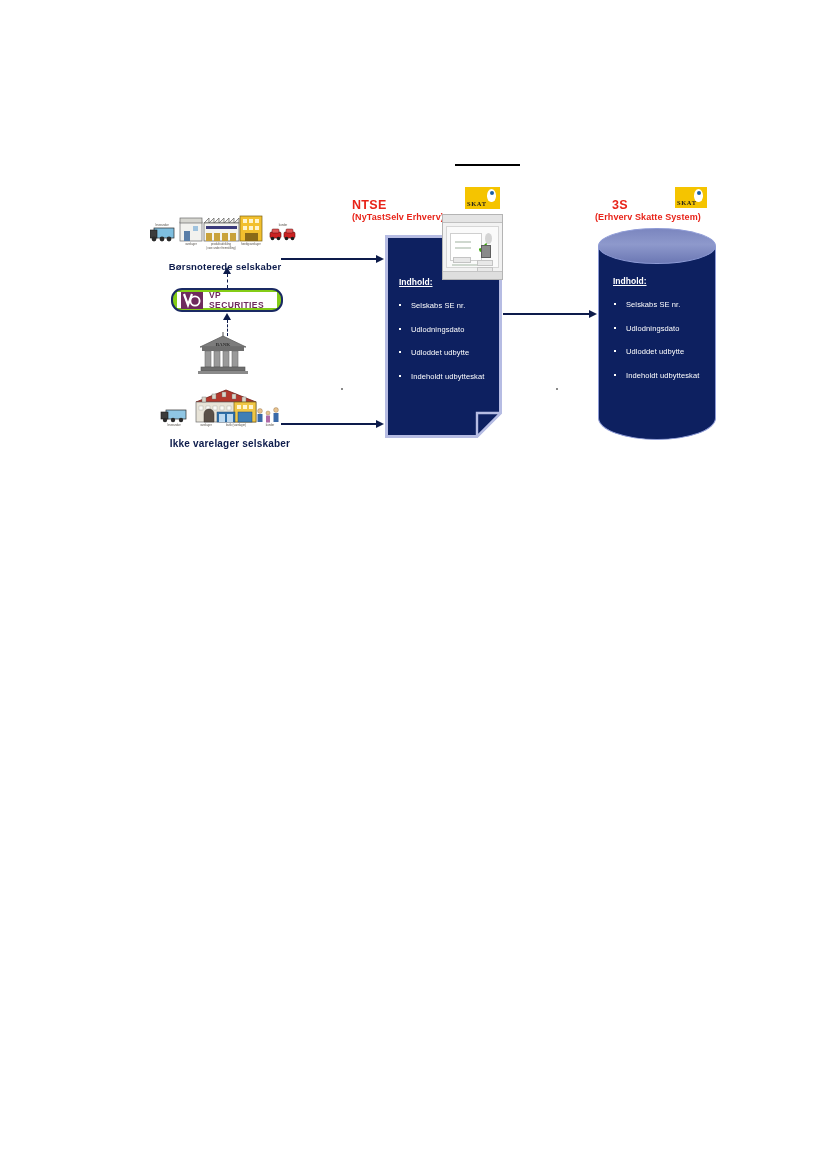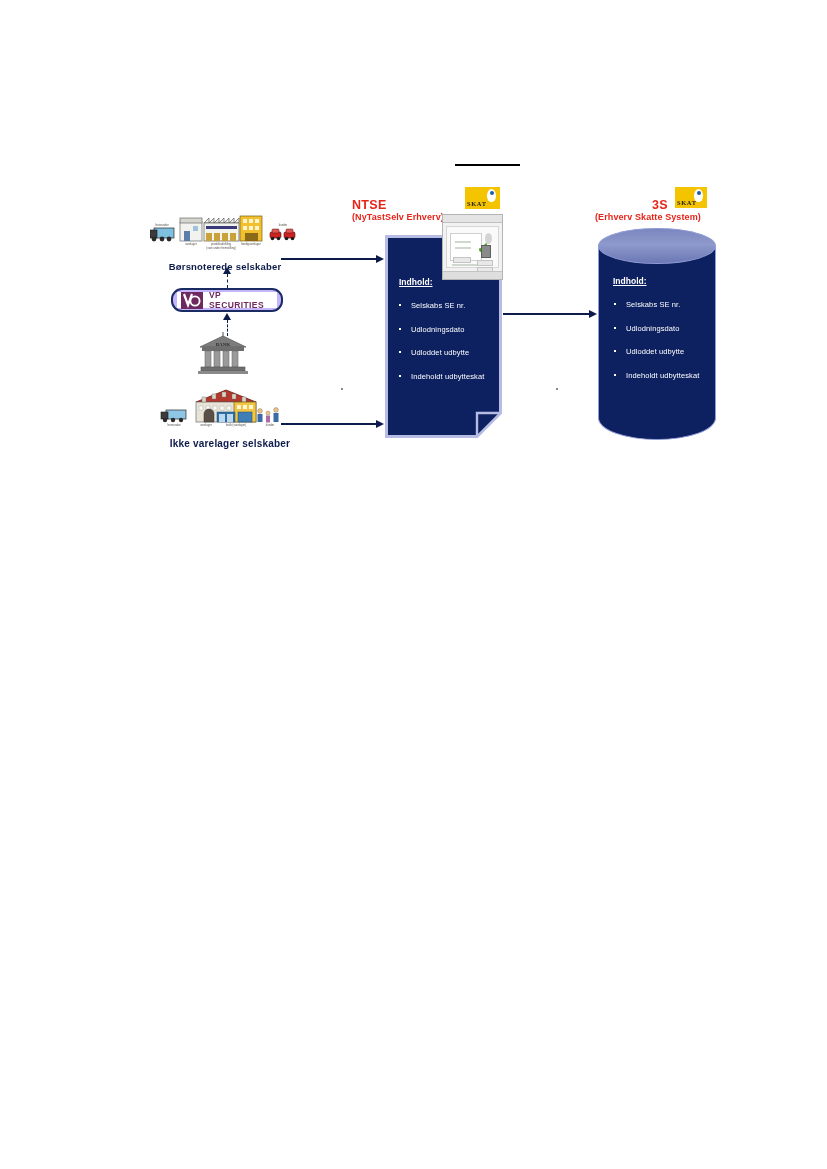--- a/index.html
+++ b/index.html
@@ -67,21 +67,21 @@
 
   
   .vp-box {
     position: absolute;
     left: 171px;
     top: 288px;
     width: 112px;
     height: 24px;
     border: 2px solid #1a2a63;
     border-radius: 11px;
-    background: #c4b5fd;
+    background: #84cc16;
     box-sizing: border-box;
     overflow: hidden;
   }
   .vp-inner {
     position: absolute;
     left: 4px;
     top: 2px;
     right: 4px;
     bottom: 2px;
     background: #ffffff;
@@ -311,21 +311,21 @@
     position: absolute;
     left: 0; right: 0; bottom: 0;
     height: 7px;
     background: #dedede;
     border-top: 1px solid #c4c4c4;
   }
 
   
   .s3-title {
     position: absolute;
-    left: 652px;
+    left: 612px;
     top: 198px;
     font-size: 12.5px;
     font-weight: bold;
     color: #e8241a;
     letter-spacing: 0.3px;
   }
   .s3-sub {
     position: absolute;
     left: 595px;
     top: 212px;

